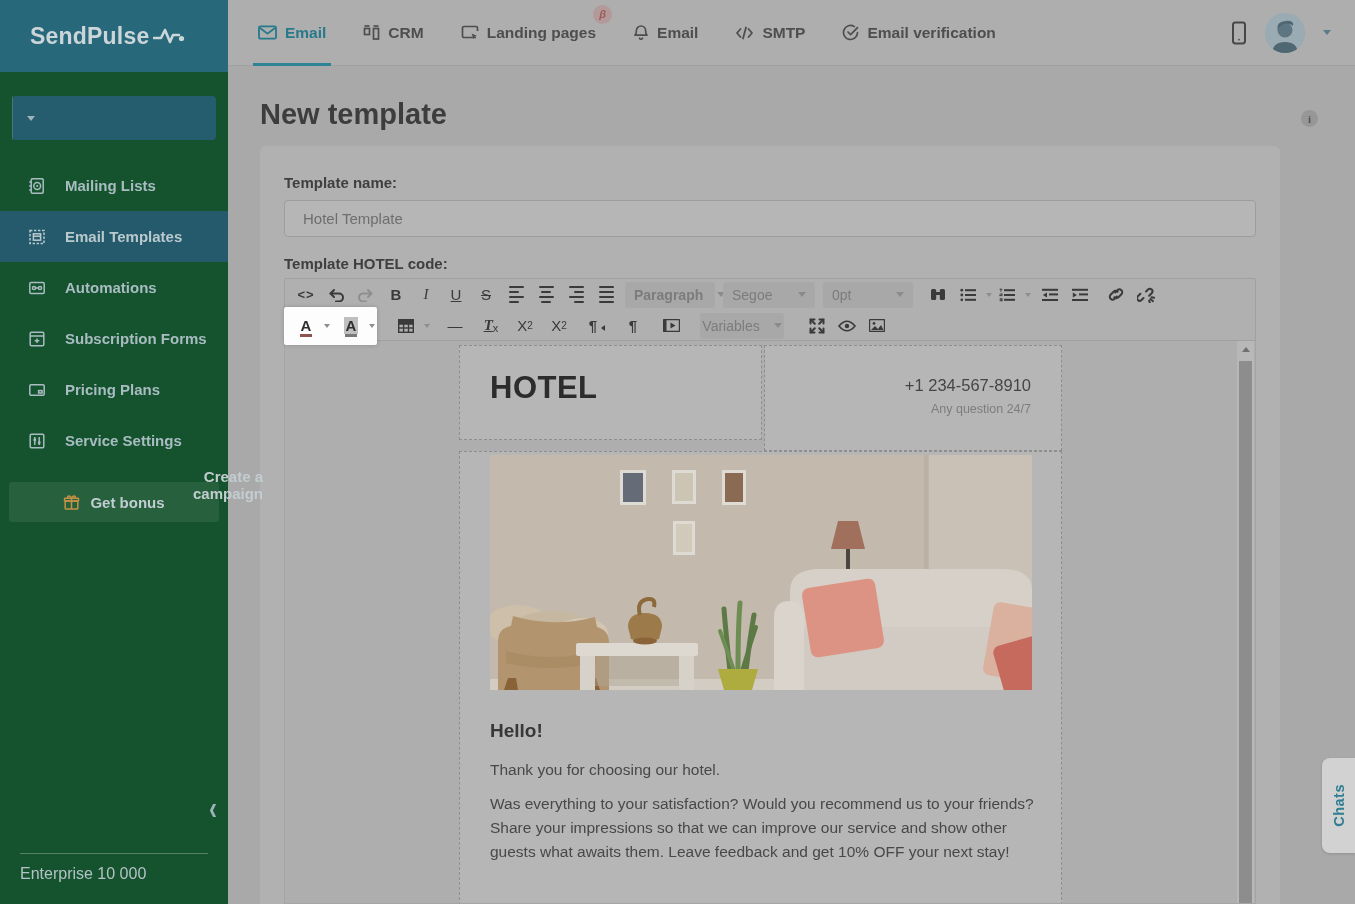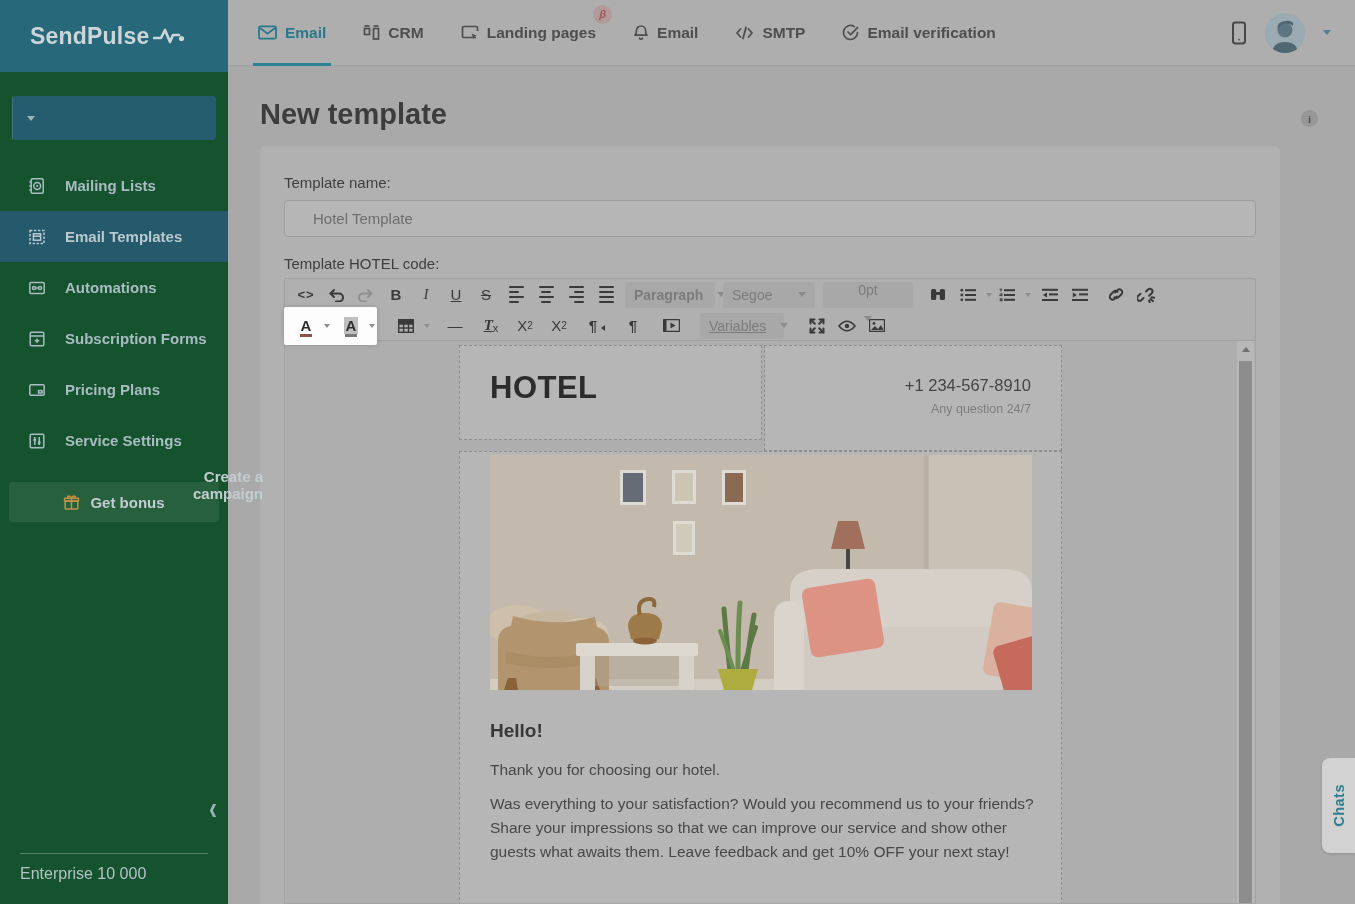--- a/index.html
+++ b/index.html
@@ -44,23 +44,23 @@
   .top-right { margin-left:auto; display:flex; align-items:center; gap:18px; padding-right:24px; }
   .avatar { width:40px; height:40px; border-radius:50%; background:#9aabb3; overflow:hidden; cursor:pointer; }
 
   
   .main { position:absolute; left:228px; top:66px; right:0; bottom:0; background:#a9a9a9; }
   .page-title { position:absolute; left:32px; top:32px; font-size:29px; font-weight:bold; color:#3d3d3d; }
   .info-icon { position:absolute; right:37px; top:44px; width:17px; height:17px; border-radius:50%;
           background:#979797; color:#555; font-size:11px; font-weight:bold; font-family:"Liberation Serif",serif;
           display:flex; align-items:center; justify-content:center; cursor:pointer; }
   .card { position:absolute; left:32px; right:75px; top:80px; bottom:0; background:#b1b1b1; border-radius:6px 6px 0 0; }
-  .fld-label { position:absolute; left:24px; font-weight:normal; font-size:15px; color:#3f3f3f; }
+  .fld-label { position:absolute; left:24px; font-weight:bold; font-size:15px; color:#3f3f3f; }
   .name-input { position:absolute; left:24px; right:24px; top:54px; height:37px; background:#b6b6b6;
-          border:1px solid #9d9d9d; border-radius:4px; padding:0 28px; font-size:15px; color:#6e6e6e;
+          border:1px solid #9d9d9d; border-radius:4px; padding:0 18px; font-size:15px; color:#6e6e6e;
           font-family:"Liberation Sans",sans-serif; width:calc(100% - 48px); }
 
   
   .toolbar { position:absolute; left:24px; right:24px; top:132px; height:63px; background:#b0b0b0;
           border:1px solid #a0a0a0; border-radius:2px; z-index:2; }
   .tb-row { display:flex; align-items:center; height:31px; padding-left:6px; position:relative; }
   .tb-btn { min-width:30px; height:26px; display:flex; align-items:center; justify-content:center;
           color:#3a3a3a; font-size:15px; cursor:pointer; position:relative; }
   .tb-btn.dis { color:#8f8f8f; }
   .g-bold{font-weight:bold;} .g-italic{font-style:italic;font-family:"Liberation Serif",serif;}
@@ -336,21 +336,21 @@
             </span>
           </div>
         <div class="tb-dd" style="width:90px;font-weight:bold;">
           <span style="flex:1;">Paragraph</span>
             <span class="caret" style="border-top-color:#8b8b8b;"></span>
         </div>
         <div class="tb-dd" style="width:92px;">
           <span style="flex:1;">Segoe</span>
             <span class="caret" style="border-top-color:#8b8b8b;"></span>
         </div>
-        <div class="tb-dd" style="width:90px;flex-direction:column;">
+        <div class="tb-dd" style="width:90px;">
           <span style="flex:1;">0pt</span>
             <span class="caret" style="border-top-color:#8b8b8b;"></span>
         </div>
         <div class="tb-btn" style="margin-left:6px;">
           <svg width="16" height="15" viewBox="0 0 16 15" fill="#3a3a3a">
             <rect x="1" y="2" width="5.2" height="11" rx="1.6"></rect>
               <rect x="9.8" y="2" width="5.2" height="11" rx="1.6"></rect>
               <rect x="6" y="5" width="4" height="3"></rect>
             </svg>
         </div>
@@ -455,21 +455,21 @@
             <span style="width:0;height:0;border:3px solid transparent;border-right:4px solid #3a3a3a; margin:5px 0 0 1px;"></span>
         </div>
         <div class="tb-btn" style="margin-left:6px; font-weight:bold;">¶</div>
         <div class="tb-btn" style="margin-left:8px;">
           <svg width="17" height="13" viewBox="0 0 17 13" fill="#3a3a3a">
             <rect x="0.5" y="0.5" width="16" height="12" rx="1" fill="none" stroke="#3a3a3a" stroke-width="1.4"></rect>
             <rect x="0.5" y="0.5" width="3" height="12" fill="#3a3a3a"></rect>
               <path d="M7.5 3.5 v6 l5 -3 z"></path>
             </svg>
         </div>
-        <div class="tb-dd" style="width:84px; margin-left:14px; justify-content:space-between;text-decoration:underline;">
+        <div class="tb-dd" style="width:84px; margin-left:14px; justify-content:center;">
           <span>Variables</span>
             <span class="caret" style="border-top-color:#8b8b8b;"></span>
         </div>
         <div class="tb-btn" style="margin-left:14px;">
           <svg width="16" height="16" viewBox="0 0 16 16" stroke="#3a3a3a" fill="none" stroke-width="2" stroke-linecap="round">
             <polyline points="1.5,5.5 1.5,1.5 5.5,1.5"></polyline>
               <polyline points="10.5,1.5 14.5,1.5 14.5,5.5"></polyline>
             <polyline points="14.5,10.5 14.5,14.5 10.5,14.5"></polyline>
               <polyline points="5.5,14.5 1.5,14.5 1.5,10.5"></polyline>
             <line x1="1.8" y1="1.8" x2="5.8" y2="5.8"></line>

